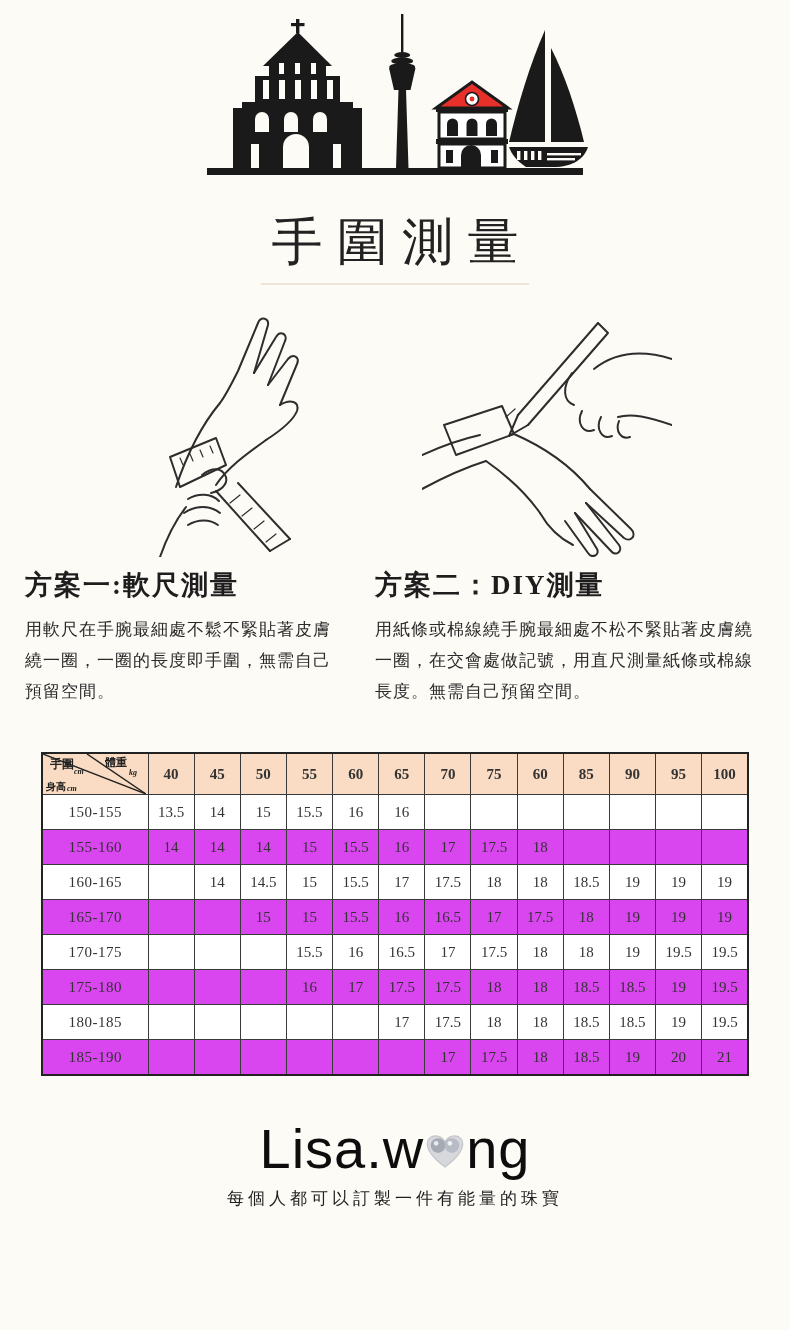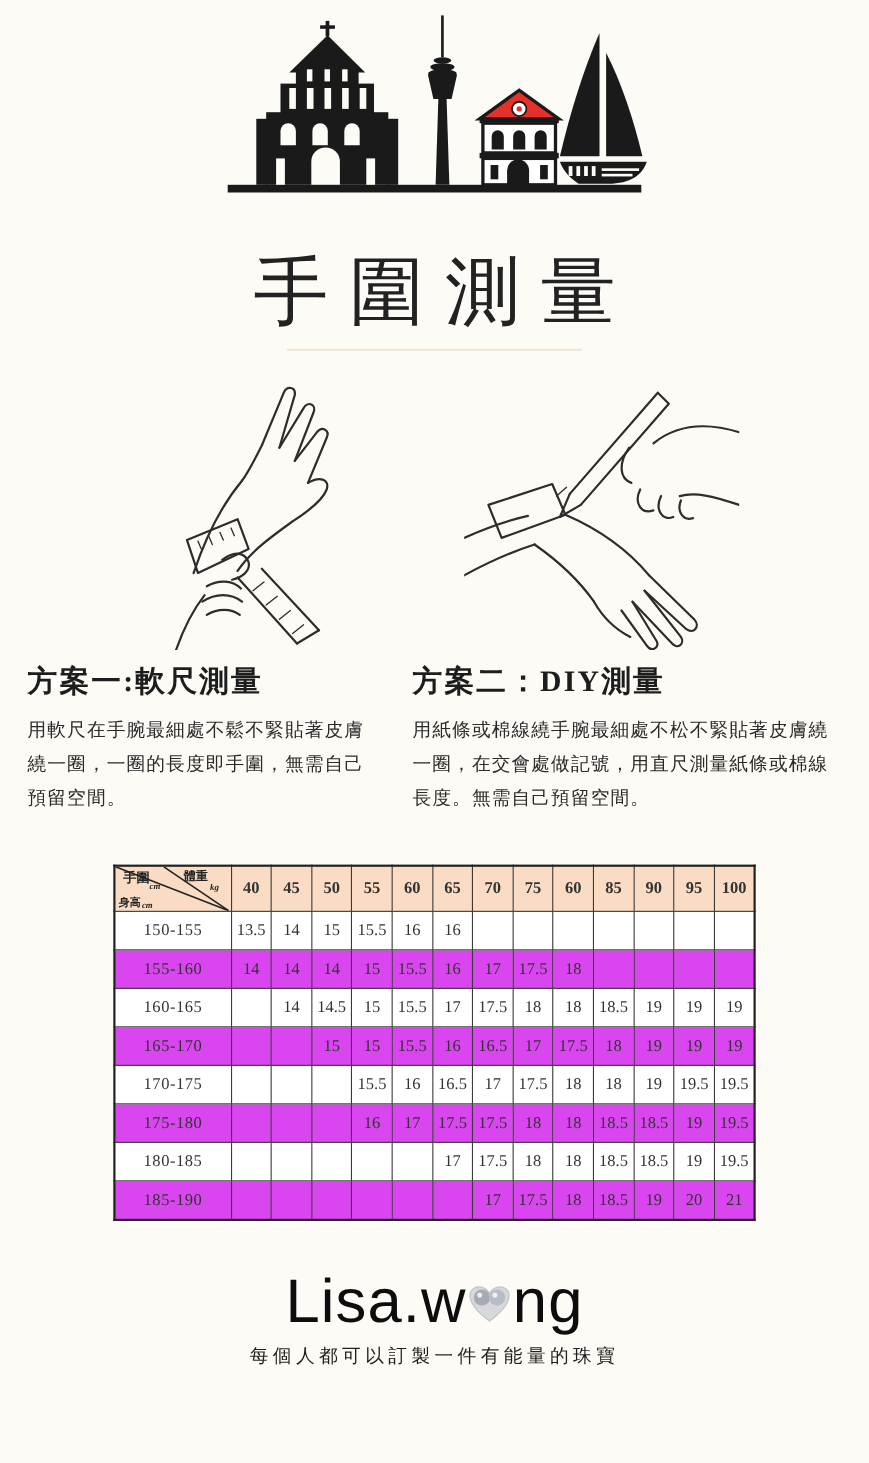--- a/index.html
+++ b/index.html
@@ -10,41 +10,41 @@
     overflow:hidden;
   }
   .page { width:790px; height:1330px; position:relative; }
 
   
   .logo-wrap { padding-top:8px; display:flex; justify-content:center; }
   .logo-wrap svg { display:block; }
 
   
   .title {
-    margin-top:32px; text-align:center; font-size:68px; font-weight:500;
+    margin-top:20px; text-align:center; font-size:51px; font-weight:500;
     letter-spacing:0.28em; text-indent:0.28em; color:#222;
   }
   .title-underline { width:268px; height:2px; background:#eee4da; margin:6px auto 0 auto; }
 
   
   .illustrations { margin-top:22px; display:flex; justify-content:center; gap:54px; }
   .illus { width:250px; height:250px; }
   .illus svg { width:100%; height:100%; display:block; }
 
   
   .methods { margin-top:10px; display:flex; justify-content:center; align-items:flex-start; gap:30px; }
   .method { text-align:left;font-family:Liberation Serif, serif; }
   .method-1 { width:320px; }
   .method-2 { width:390px; }
   .method h2 { font-size:27px; font-weight:600; letter-spacing:2px; color:#1d1d1d; }
   .method p  { margin-top:12px; font-size:17px; line-height:1.82; letter-spacing:1px; color:#2a2a2a; }
 
   
   .table-wrap { margin-top:44px; display:flex; justify-content:center; }
-  table { border-collapse:collapse; width:584px; table-layout:fixed; border:2px solid #222; }
+  table { border-collapse:collapse; width:708px; table-layout:fixed; border:2px solid #222; }
   th, td {
     border:1.5px solid #3a3a3a; text-align:center; vertical-align:middle;
     font-size:15px; color:#333; height:35px; background:#ffffff;
     font-family:"Liberation Serif","DejaVu Serif",serif;
   }
   col.label-col { width:106px; }
   thead th { background:#f9dcc3; font-weight:700; height:42px; }
   thead th.corner { padding:0; }
   tbody tr.alt th, tbody tr.alt td { background:#d946ef; }
   tbody th.height-label { font-weight:400; letter-spacing:0.5px; }

